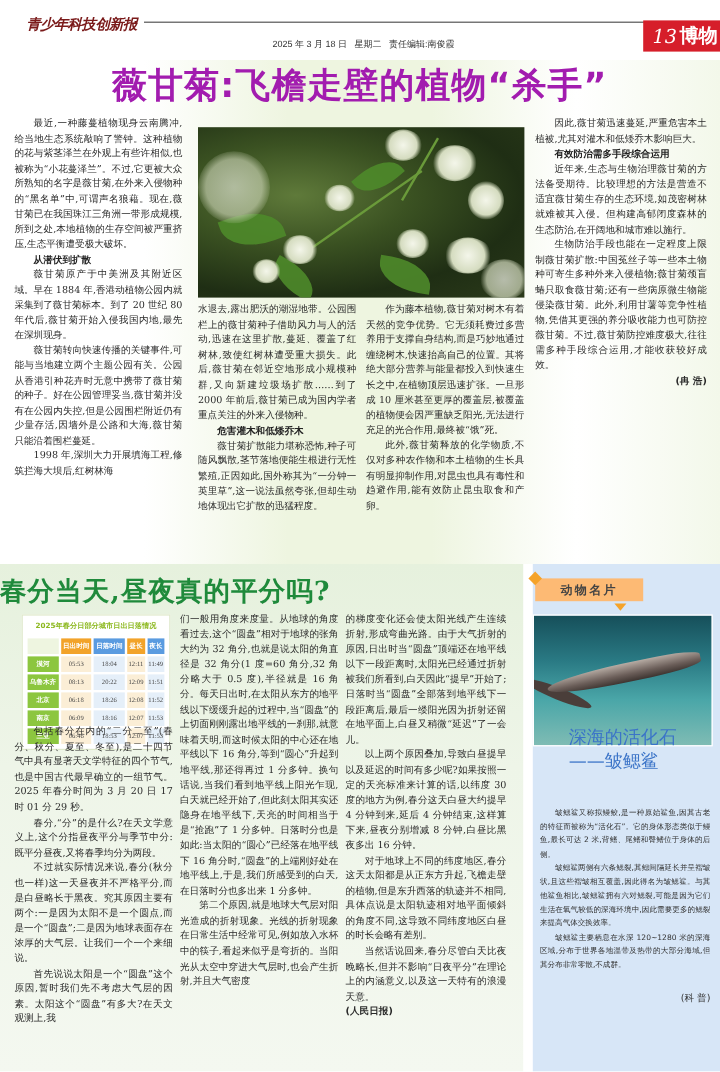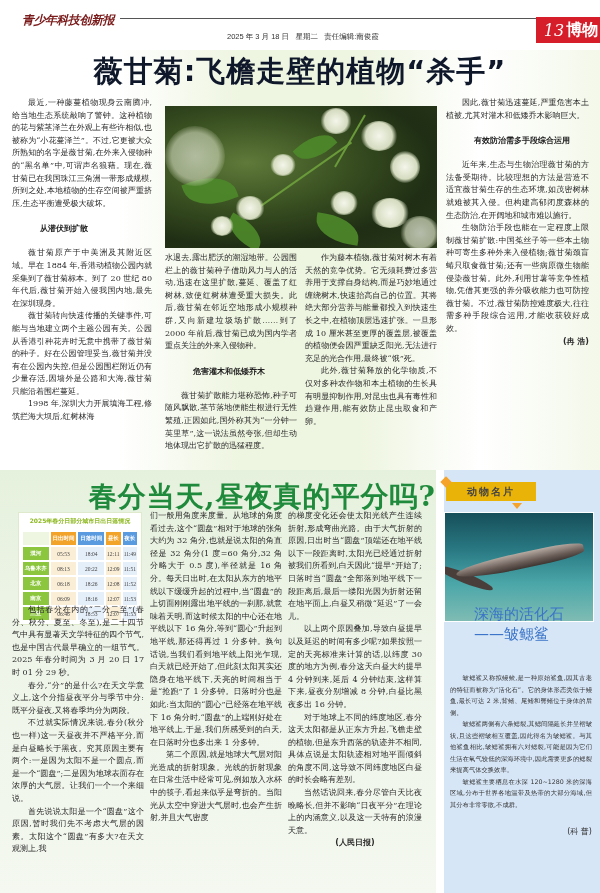--- a/index.html
+++ b/index.html
@@ -4,45 +4,45 @@
 <style>
   html,body{margin:0;padding:0;}
   body{width:600px;height:893px;background:#fff;font-family:"DejaVu Serif","Liberation Serif",serif;color:#2a2a2a;overflow:hidden;position:relative;}
   .masthead{position:absolute;left:12px;top:0;width:600px;height:42px;}
   .logo{position:absolute;left:10px;top:12px;font-family:"DejaVu Serif",serif;font-size:12px;font-weight:bold;color:#7a1a1a;font-style:italic;letter-spacing:-0.5px;}
   .topline{position:absolute;left:108px;right:70px;top:18px;height:1px;background:#555;}
   .dateline{position:absolute;left:215px;top:32px;font-family:"Liberation Sans",sans-serif;font-size:7.5px;color:#333;}
   .section-badge{position:absolute;right:6px;top:17px;width:70px;height:26px;background:#d61e2a;color:#fff;font-family:"DejaVu Serif",serif;font-size:16px;font-weight:bold;display:flex;align-items:center;justify-content:center;margin-left:32px;}
   .section-badge .num{font-style:italic;font-weight:normal;margin-right:2px;}
   .top-article{position:absolute;left:0;top:50px;width:600px;height:420px;background:linear-gradient(90deg,#ffffff 0%,#ffffff 20%,#eef5e0 40%,#eef5e0 60%,#ffffff 80%,#f3f8ea 100%);}
-  .title1{position:absolute;left:0;top:52px;width:600px;text-align:center;font-family:"DejaVu Sans",sans-serif;font-size:29px;font-weight:bold;color:#0f172a;letter-spacing:1px;}
+  .title1{position:absolute;left:0;top:52px;width:600px;text-align:center;font-family:"DejaVu Sans",sans-serif;font-size:29px;font-weight:bold;color:#a21caf;letter-spacing:1px;}
   .col{position:absolute;font-size:8px;line-height:12.6px;text-align:justify;}
   .col p{margin:0;text-indent:2em;}
-  .col h4{margin:12px;font-family:"DejaVu Sans",sans-serif;font-size:8px;font-weight:bold;line-height:13px;text-indent:2em;color:#222;}
+  .col h4{margin:0;font-family:"DejaVu Sans",sans-serif;font-size:8px;font-weight:bold;line-height:13px;text-indent:2em;color:#222;}
   .photo-plant{position:absolute;left:165px;top:106px;width:272px;height:142px;background:radial-gradient(ellipse at 30% 40%,#5f7a3a 0%,#3b5222 35%,#1f2e14 70%,#2b3a1a 100%);overflow:hidden;}
   .flower{position:absolute;border-radius:50%;background:radial-gradient(circle,#f4f6ea 0%,#d5dcc0 55%,rgba(200,210,170,0) 75%);}
   .leaf{position:absolute;background:#4e8a2a;border-radius:0 80% 0 80%;opacity:.9;}
   .stem{position:absolute;background:#6a9a3a;height:2px;transform-origin:left center;}
   .credit{position:absolute;font-family:"DejaVu Sans",sans-serif;font-size:8px;font-weight:bold;}
   .bottom-section{position:absolute;left:0;top:470px;width:436px;height:423px;background:linear-gradient(180deg,#e6f1dd 0%,#eef5e8 40%,#f4f8f0 100%);}
-  .title2{position:absolute;left:0;top:478px;width:436px;text-align:right;font-family:"DejaVu Serif",serif;font-size:28px;font-weight:bold;color:#1f8a3b;letter-spacing:1px;}
+  .title2{position:absolute;left:0;top:478px;width:436px;text-align:left;font-family:"DejaVu Serif",serif;font-size:22px;font-weight:bold;color:#1f8a3b;letter-spacing:1px;}
   .sun-table{position:absolute;left:18px;top:512px;width:118px;background:#fff;border:1px solid #dfe9cc;padding:2px;}
   .sun-table .tt{font-family:"DejaVu Sans",sans-serif;font-size:6px;color:#8cb81e;text-align:center;font-weight:bold;margin:2px 0 4px;}
   .sun-table table{border-collapse:separate;border-spacing:2px;width:100%;}
   .sun-table td{font-family:"Liberation Serif",serif;font-size:5.5px;text-align:center;height:13px;padding:0;}
   .sun-table td.h1{background:#f2a32a;color:#fff;font-weight:bold;}
   .sun-table td.h2{background:#5a9be0;color:#fff;font-weight:bold;}
   .sun-table td.h3{background:#f2a32a;color:#fff;font-weight:bold;}
   .sun-table td.h4{background:#5a9be0;color:#fff;font-weight:bold;}
   .sun-table td.city{background:#8cc63f;color:#fff;font-weight:bold;}
   .sun-table td.c1{background:#fbeed6;color:#444;}
   .sun-table td.c2{background:#e5eff9;color:#444;}
   .sun-table td.blank{background:#eef5e0;}
   .side-box{position:absolute;left:444px;top:470px;width:156px;height:423px;background:#d7e6f7;}
-  .card-tag{position:absolute;left:446px;top:482px;width:90px;height:19px;background:#eab308;font-family:"DejaVu Sans",sans-serif;font-size:10px;font-weight:bold;color:#444;display:flex;align-items:center;justify-content:center;letter-spacing:2px;text-align:center;}
+  .card-tag{position:absolute;left:446px;top:482px;width:90px;height:19px;background:#fdba74;font-family:"DejaVu Sans",sans-serif;font-size:10px;font-weight:bold;color:#444;display:flex;align-items:center;justify-content:center;letter-spacing:2px;text-align:center;}
   .diamond{position:absolute;width:8px;height:8px;background:#f5a32a;transform:rotate(45deg);}
   .tri{position:absolute;width:0;height:0;border-left:5px solid transparent;border-right:5px solid transparent;border-top:6px solid #f5a32a;}
   .photo-shark{position:absolute;left:444px;top:512px;width:148px;height:108px;background:linear-gradient(180deg,#164f5a 0%,#2a7a84 35%,#4aa6a8 65%,#7fbcb4 100%);overflow:hidden;border:1px solid #fff;}
   .shark-body{position:absolute;left:10px;top:40px;width:130px;height:16px;background:linear-gradient(180deg,#b7aca4 0%,#6a5d58 60%,#3d3430 100%);border-radius:60% 40% 40% 60%;transform:rotate(-12deg);}
   .shark-tail{position:absolute;left:-10px;top:60px;width:60px;height:10px;background:#4a3e3a;border-radius:50%;transform:rotate(22deg);}
   .card-title{position:absolute;left:454px;top:604px;font-family:"DejaVu Sans",sans-serif;font-size:15px;color:#3b74c8;line-height:20px;margin-left:20px;}
   .card-title .l2{padding-left:0;}
   .side-text{position:absolute;left:450px;top:672px;width:142px;font-family:"DejaVu Sans",sans-serif;font-size:6.3px;line-height:11.5px;color:#333;text-align:justify;}
   .side-text p{margin:0;text-indent:2em;}
 </style>
@@ -175,21 +175,21 @@
 <div class="col" style="left:150px;top:510px;width:132px;">
   <p style="text-indent:0">们一般用角度来度量。从地球的角度看过去,这个“圆盘”相对于地球的张角大约为 32 角分,也就是说太阳的角直径是 32 角分(1 度=60 角分,32 角分略大于 0.5 度),半径就是 16 角分。每天日出时,在太阳从东方的地平线以下缓缓升起的过程中,当“圆盘”的上切面刚刚露出地平线的一刹那,就意味着天明,而这时候太阳的中心还在地平线以下 16 角分,等到“圆心”升起到地平线,那还得再过 1 分多钟。换句话说,当我们看到地平线上阳光乍现,白天就已经开始了,但此刻太阳其实还隐身在地平线下,天亮的时间相当于是“抢跑”了 1 分多钟。日落时分也是如此:当太阳的“圆心”已经落在地平线下 16 角分时,“圆盘”的上端刚好处在地平线上,于是,我们所感受到的白天,在日落时分也多出来 1 分多钟。</p>
   <p>第二个原因,就是地球大气层对阳光造成的折射现象。光线的折射现象在日常生活中经常可见,例如放入水杯中的筷子,看起来似乎是弯折的。当阳光从太空中穿进大气层时,也会产生折射,并且大气密度</p>
 </div>
 
 <div class="col" style="left:288px;top:510px;width:134px;">
   <p style="text-indent:0">的梯度变化还会使太阳光线产生连续折射,形成弯曲光路。由于大气折射的原因,日出时当“圆盘”顶端还在地平线以下一段距离时,太阳光已经通过折射被我们所看到,白天因此“提早”开始了;日落时当“圆盘”全部落到地平线下一段距离后,最后一缕阳光因为折射还留在地平面上,白昼又稍微“延迟”了一会儿。</p>
   <p>以上两个原因叠加,导致白昼提早以及延迟的时间有多少呢?如果按照一定的天亮标准来计算的话,以纬度 30 度的地方为例,春分这天白昼大约提早 4 分钟到来,延后 4 分钟结束,这样算下来,昼夜分别增减 8 分钟,白昼比黑夜多出 16 分钟。</p>
   <p>对于地球上不同的纬度地区,春分这天太阳都是从正东方升起,飞檐走壁的植物,但是东升西落的轨迹并不相同,具体点说是太阳轨迹相对地平面倾斜的角度不同,这导致不同纬度地区白昼的时长会略有差别。</p>
   <p>当然话说回来,春分尽管白天比夜晚略长,但并不影响“日夜平分”在理论上的内涵意义,以及这一天特有的浪漫天意。</p>
-  <div style="text-align:center;"><span class="credit" style="position:static;">(人民日报)</span></div>
+  <div style="text-align:left;"><span class="credit" style="position:static;">(人民日报)</span></div>
 </div>
 
 <div class="side-box"></div>
 <div class="card-tag">动物名片</div>
 <div class="diamond" style="left:442px;top:478px;"></div>
 <div class="tri" style="left:512px;top:503px;"></div>
 
 <div class="photo-shark">
   <div class="shark-tail"></div>
   <div class="shark-body"></div>

